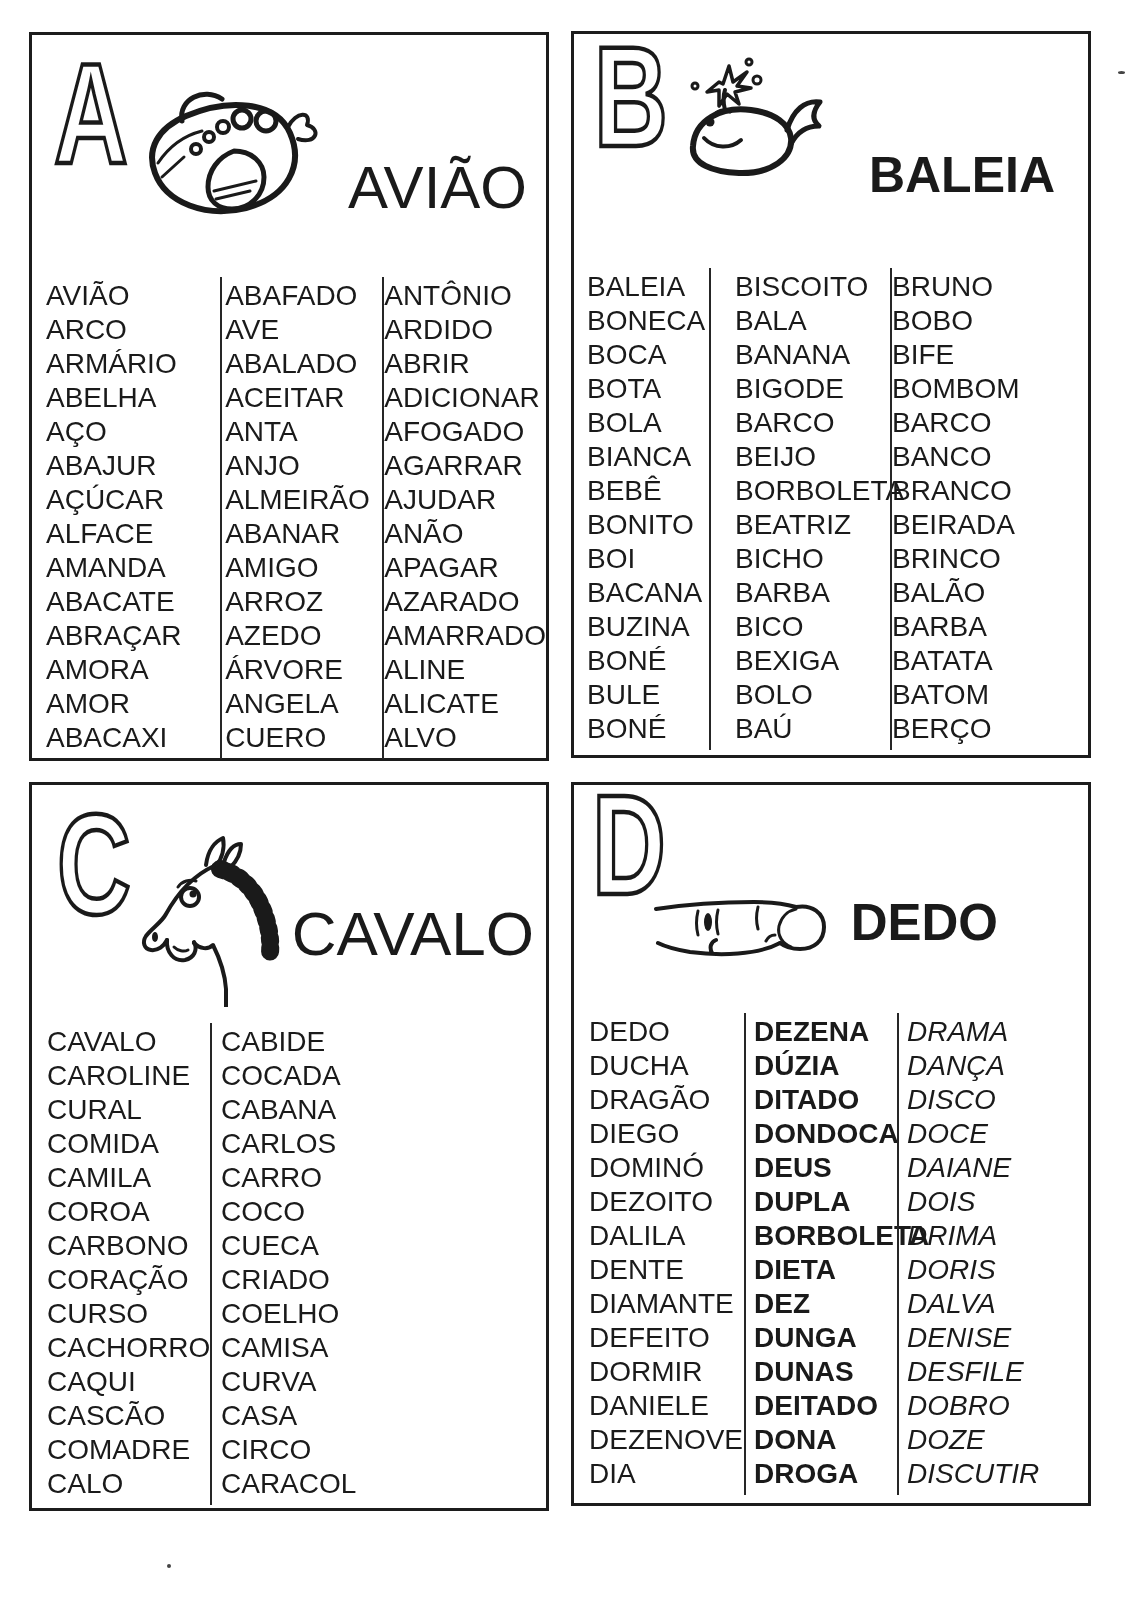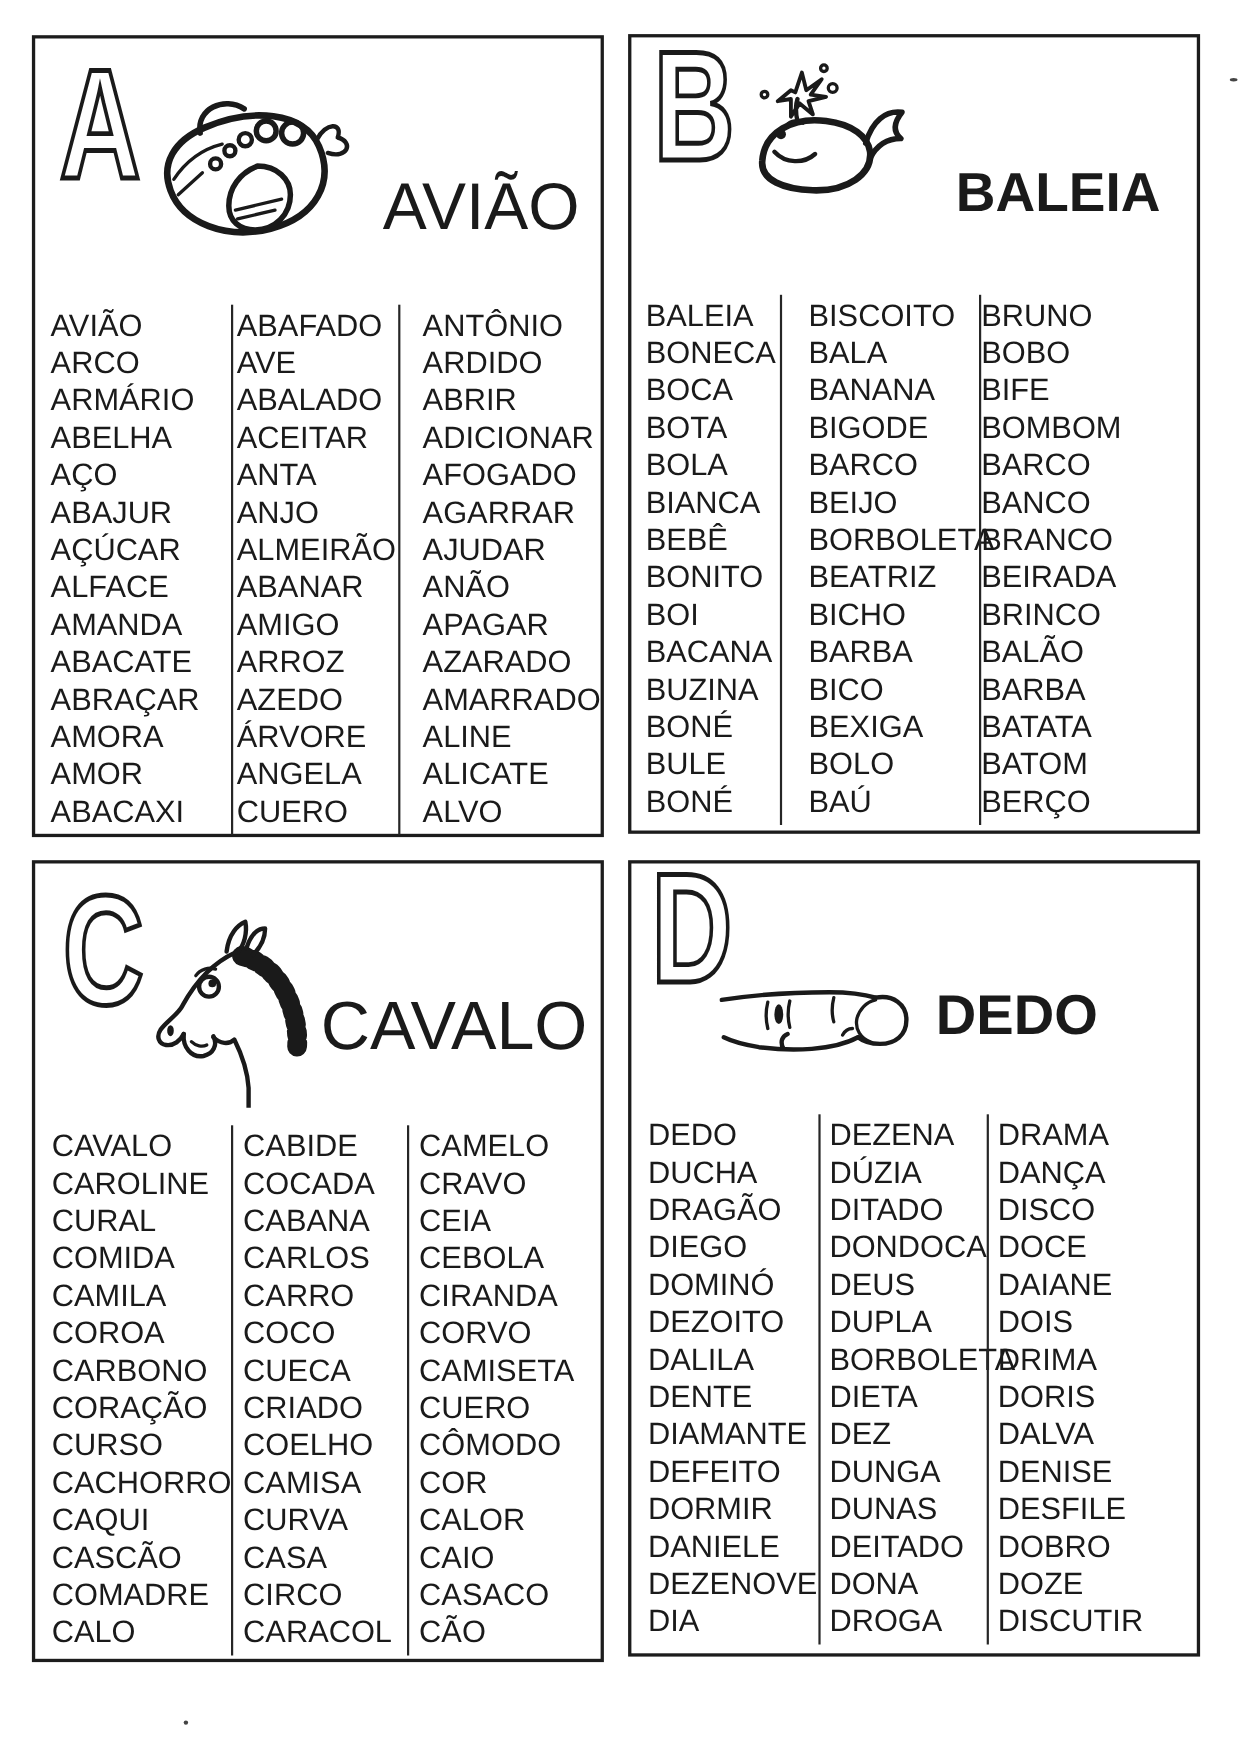--- a/index.html
+++ b/index.html
@@ -50,33 +50,33 @@
   .word-col {
     list-style:none; margin:0; padding:2px 0 4px 8px;
     font-size:28px; line-height:34px;
   }
   .word-col li { white-space:nowrap; }
   .col-2, .col-3 { border-left:2px solid #262626; }
   .col-3 { flex:1; }
 
   .panel-a .col-1 { width:169px; padding-left:14px; }
   .panel-a .col-2 { width:164px; padding-left:3px;margin-left:21px; }
-  .panel-a .col-3 { padding-left:20px; }
+  .panel-a .col-3 { padding-left:0; }
 
   .panel-b .col-1 { width:135px; padding-left:13px; }
   .panel-b .col-2 { width:181px; padding-left:24px; }
   .panel-b .col-3 { padding-left:0; }
 
   .panel-c .col-1 { width:178px; padding-left:15px; }
   .panel-c .col-2 { width:160px; padding-left:9px; }
   .panel-c .col-3 { padding-left:9px; }
 
   .panel-d .col-1 { width:170px; padding-left:15px; }
-  .panel-d .col-2 { width:153px; padding-left:8px; }
-  .panel-d .col-3 { padding-left:8px; }
+  .panel-d .col-2 { width:153px; padding-left:8px;font-weight:bold; }
+  .panel-d .col-3 { padding-left:8px;font-style:italic; }
 
   .speck { position:absolute; background:#444; border-radius:50%; }
   .speck-1 { left:167px; top:1564px; width:4px; height:4px; }
   .speck-2 { left:1118px; top:71px; width:7px; height:3px; }
 </style>
 </head>
 <body>
 
 <section class="panel panel-a">
   <span class="outline-letter">A</span>
@@ -261,36 +261,20 @@
         <li>COCO</li>
         <li>CUECA</li>
         <li>CRIADO</li>
         <li>COELHO</li>
         <li>CAMISA</li>
         <li>CURVA</li>
         <li>CASA</li>
         <li>CIRCO</li>
         <li>CARACOL</li>
       </ul>
-    <ul class="word-col col-3">
-        <li>CAMELO</li>
-        <li>CRAVO</li>
-        <li>CEIA</li>
-        <li>CEBOLA</li>
-        <li>CIRANDA</li>
-        <li>CORVO</li>
-        <li>CAMISETA</li>
-        <li>CUERO</li>
-        <li>CÔMODO</li>
-        <li>COR</li>
-        <li>CALOR</li>
-        <li>CAIO</li>
-        <li>CASACO</li>
-        <li>CÃO</li>
-      </ul>
   </div>
 </section>
 
 <section class="panel panel-d">
   <span class="outline-letter">D</span>
   <span class="illustration">
     <svg viewBox="0 0 198 70">
       <path class="ink" stroke-width="4" d="M2,14 C35,9 70,7 100,7 C118,7 132,9 142,12"></path>
       <path class="ink" stroke-width="4" d="M142,12 C158,9 170,18 170,32 C170,46 160,54 146,54 C138,54 131,52 126,48"></path>
       <path class="ink" stroke-width="3" d="M142,14 C133,16 127,23 125,31 C123,41 129,49 137,52"></path>

